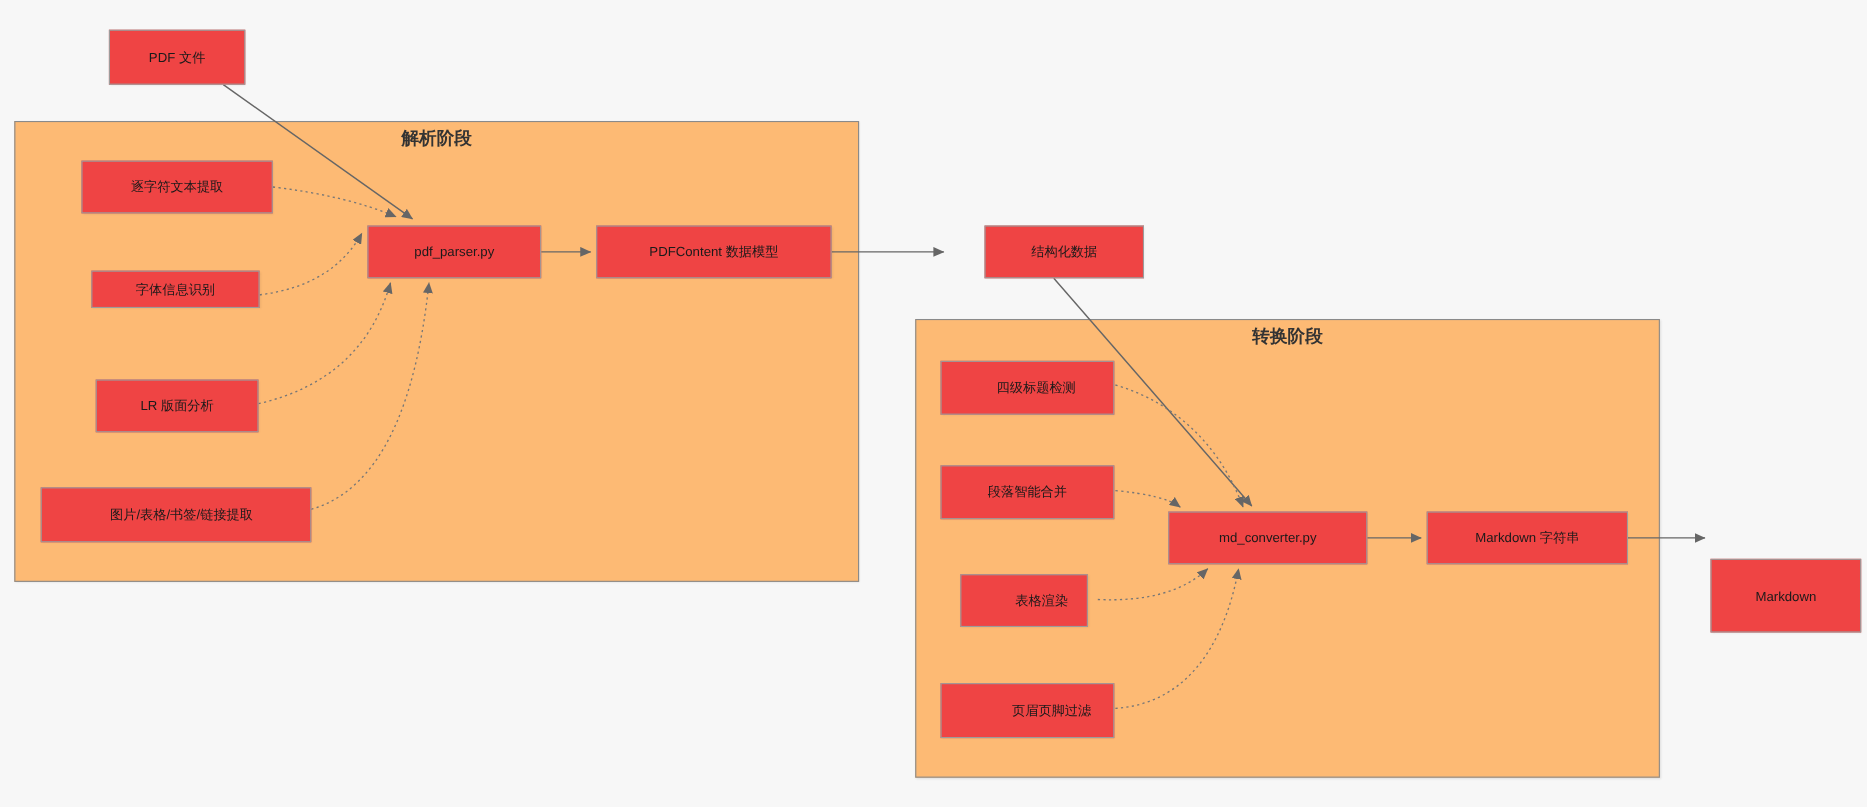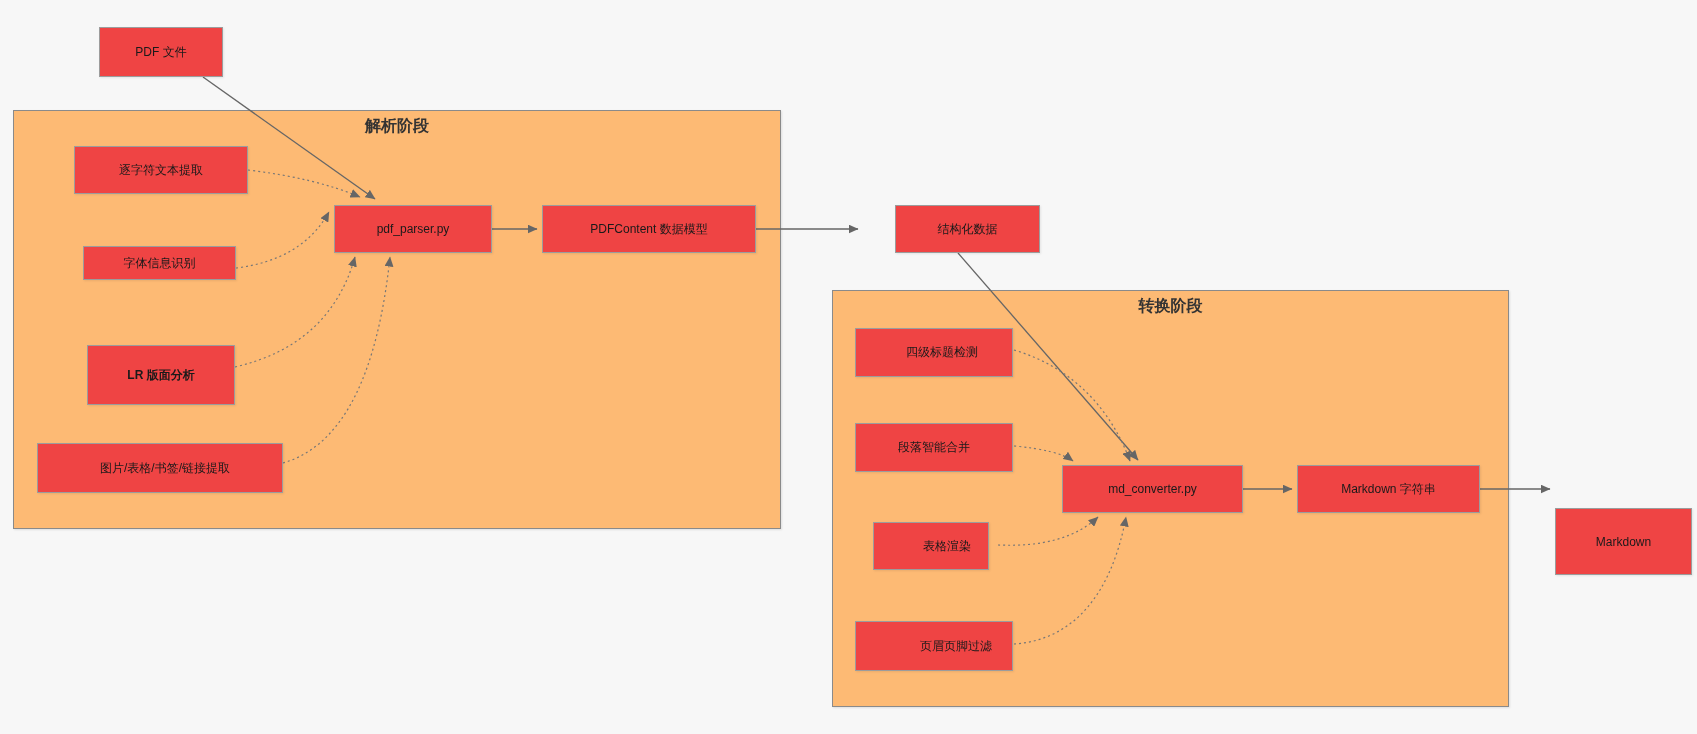--- a/index.html
+++ b/index.html
@@ -72,21 +72,21 @@
 
 <div class="node" style="left:99px;top:27px;width:124px;height:50px;">
   <span>PDF 文件</span>
 </div>
 <div class="node" style="left:74px;top:146px;width:174px;height:48px;">
   <span>逐字符文本提取</span>
 </div>
 <div class="node" style="left:83px;top:246px;width:153px;height:34px;">
   <span>字体信息识别</span>
 </div>
-<div class="node" style="left:87px;top:345px;width:148px;height:60px;font-weight:bold;">
+<div class="node" style="left:87px;top:345px;width:148px;height:48px;">
   <span>LR 版面分析</span>
 </div>
 <div class="node" style="left:37px;top:443px;width:246px;height:50px;padding-left:10px;">
   <span>图片/表格/书签/链接提取</span>
 </div>
 <div class="node" style="left:334px;top:205px;width:158px;height:48px;">
   <span>pdf_parser.py</span>
 </div>
 <div class="node" style="left:542px;top:205px;width:214px;height:48px;">
   <span>PDFContent 数据模型</span>

